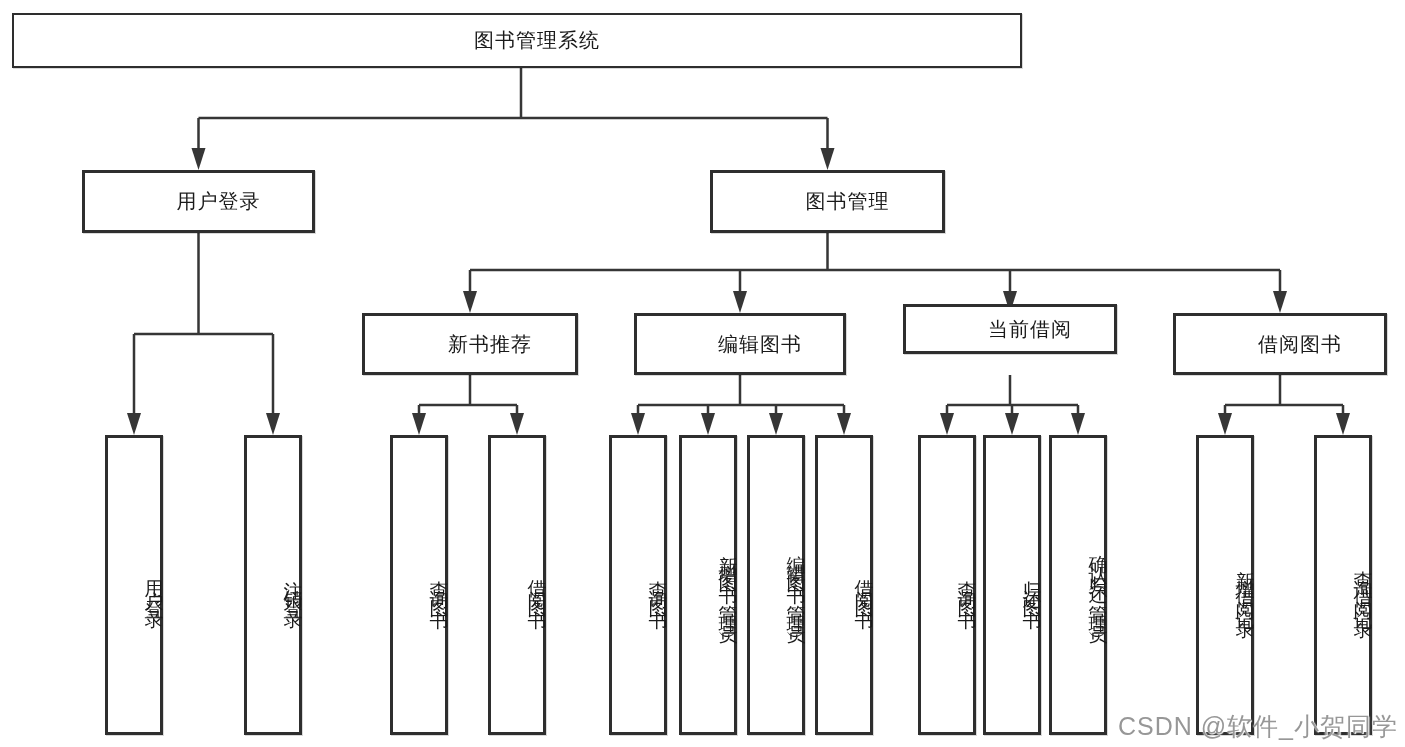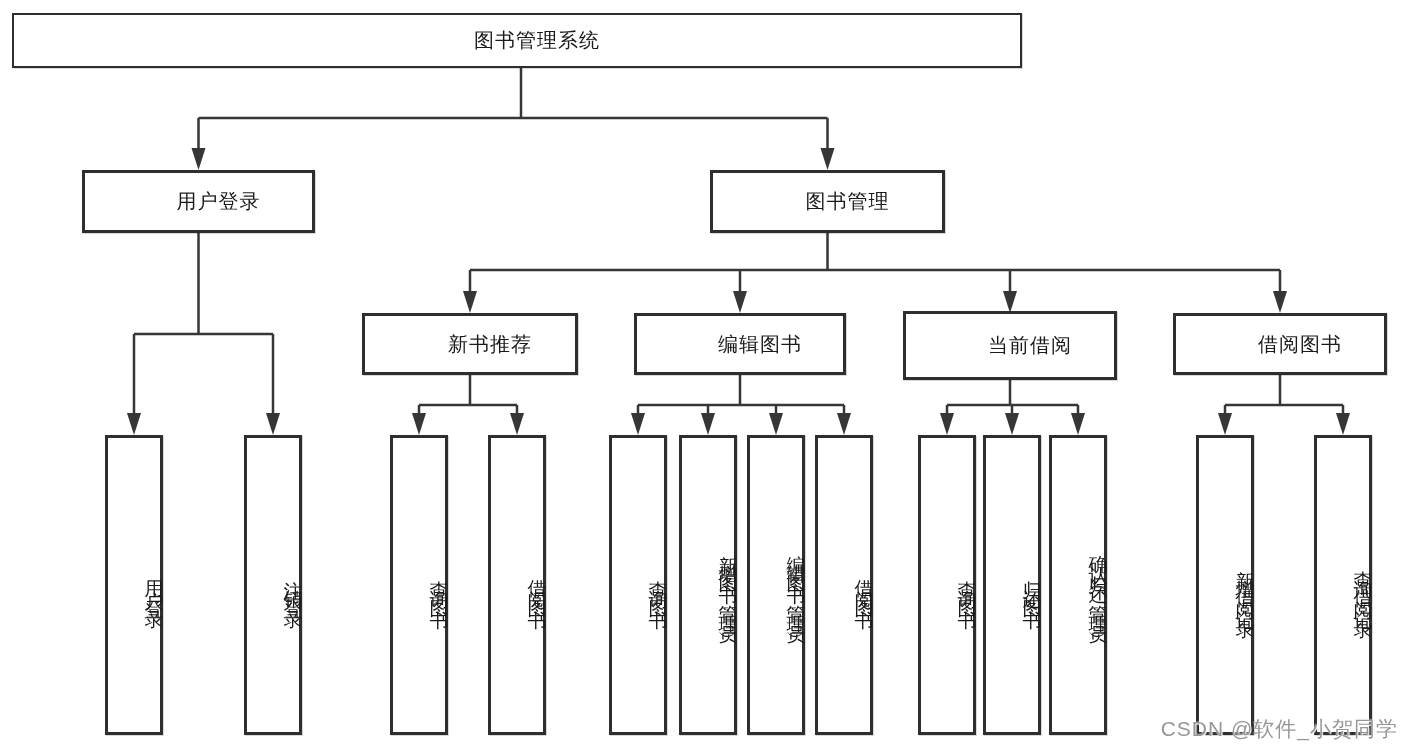--- a/index.html
+++ b/index.html
@@ -49,21 +49,21 @@
     height: 300px;
     text-align: center;
   }
   .hnode {
     height: 63px;
   }
   #watermark {
     position: absolute;
     right: 7px;
     bottom: 4px;
-    font-size: 21px;
+    font-size: 25px;
     color: #979797;
     z-index: 3;
     letter-spacing: 1px;
     text-shadow: 0 0 2px #ffffff, 1px 1px 1px #ffffff;
     white-space: nowrap;
   }
 </style>
 </head>
 <body>
 
@@ -109,21 +109,21 @@
     </g>
   </svg>
 
   <div class="box root" style="left:12px; top:13px; width:1010px; height:55px;">图书管理系统</div>
 
   <div class="box hnode" style="left:82px; top:170px; width:233px;">用户登录</div>
   <div class="box" style="left:362px; top:313px; width:216px; height:62px;">新书推荐</div>
 
   <div class="box hnode" style="left:710px; top:170px; width:235px;">图书管理</div>
   <div class="box" style="left:634px; top:313px; width:212px; height:62px;">编辑图书</div>
-  <div class="box" style="left:903px; top:311px; width:214px; height:69px;">当前借阅</div>
+  <div class="box" style="left:903px; top:304px; width:214px; height:50px;">当前借阅</div>
   <div class="box" style="left:1173px; top:313px; width:214px; height:62px;">借阅图书</div>
 
   <div class="box vbox" style="left:105px;">用户登录</div>
   <div class="box vbox" style="left:244px;">注销登录</div>
 
   <div class="box vbox" style="left:390px;">查询图书</div>
   <div class="box vbox" style="left:488px;">借阅图书</div>
 
   <div class="box vbox" style="left:609px;">查询图书</div>
   <div class="box vbox" style="left:679px;">新增图书（管理员）</div>

